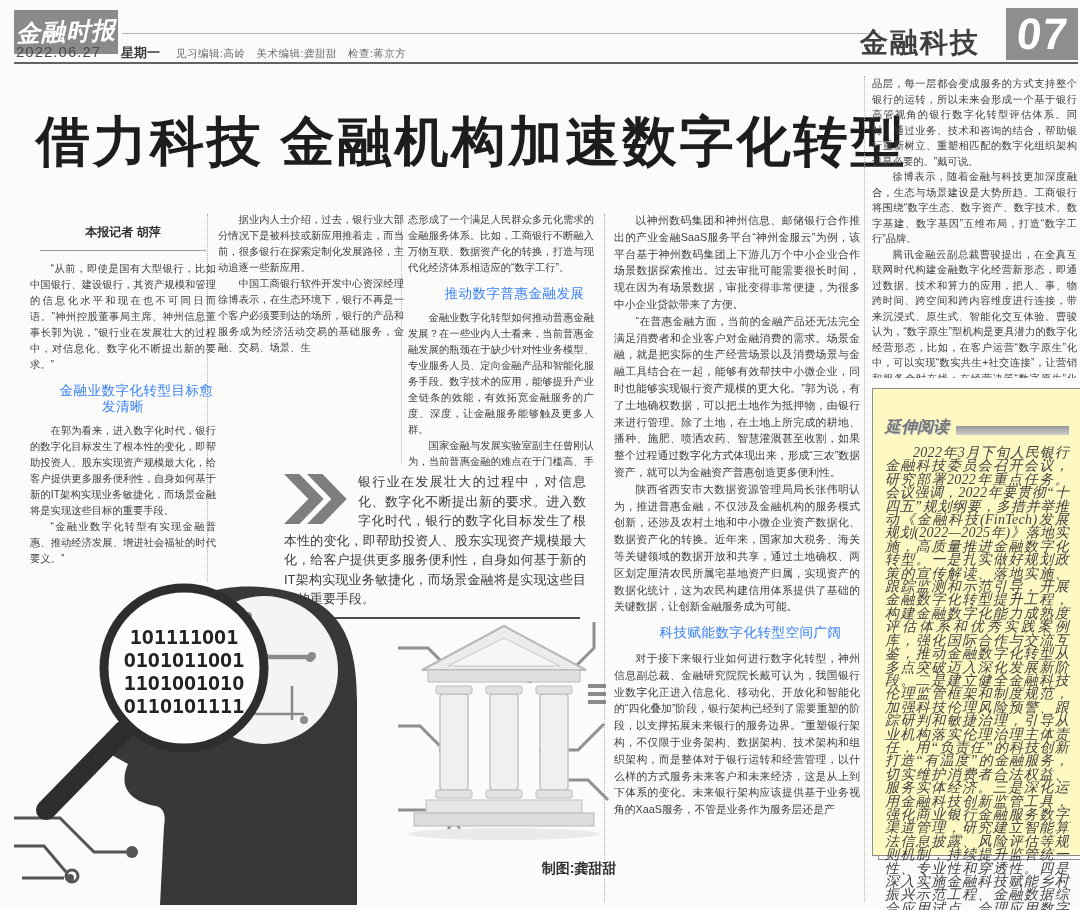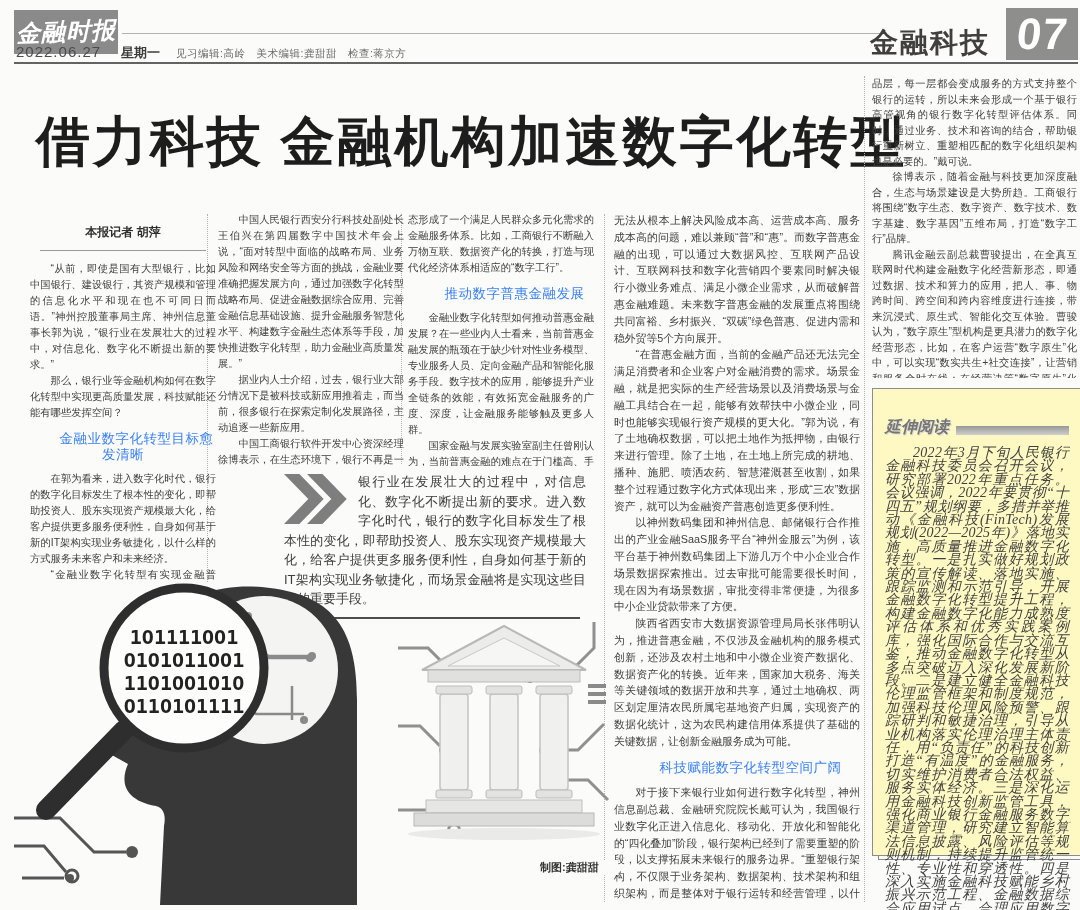--- a/index.html
+++ b/index.html
@@ -23,21 +23,21 @@
     font-style:italic; font-weight:bold; font-size:24px; color:#fff;
     letter-spacing:1px; transform:rotate(-2deg);
   }
   .rule-thin { position:absolute; left:122px; top:33px; width:758px; height:1px; background:#b3b3b3; }
   .rule-dark { position:absolute; left:14px; top:62px; width:1064px; height:2px; background:#636363; }
   .dateline { position:absolute; left:16px; top:43px; display:flex; align-items:baseline; }
   .dateline .date { font-size:15px; color:#4c4c4c; letter-spacing:1px; }
   .dateline .weekday { font-size:13px; font-weight:bold; color:#3c3c3c; margin-left:20px; }
   .dateline .editors { font-size:10.5px; color:#6b6b6b; margin-left:16px; letter-spacing:0.5px; }
   .section-title {
-    position:absolute; left:860px; top:24px; width:140px; text-align:center;
+    position:absolute; left:860px; top:24px; width:140px; text-align:left;
     font-size:28px; font-weight:bold; color:#413f3e; letter-spacing:2px;
   }
   .pagenum-box {
     position:absolute; left:1006px; top:8px; width:72px; height:52px;
     background:#8e8e8c; display:flex; align-items:center; justify-content:center;
   }
   .pagenum-box span {
     color:#fff; font-size:44px; font-weight:800; line-height:1;
     transform:skewX(-6deg); letter-spacing:1px;
   }
@@ -77,22 +77,22 @@
   .quote .chev { float:left; margin:2px 10px 2px 0; }
   .quote .qtext {
     font-size:13px; line-height:19.5px; color:#3d3d3d; font-weight:500;
     text-align:justify; word-break:break-all;
   }
   .quote .qrule { margin:8px 0 0 28px; width:268px; border-top:2.5px solid #4d4d4d; }
   
   .illo1 { position:absolute; left:12px; top:560px; width:390px; height:345px; }
   .illo2 { position:absolute; left:398px; top:614px; width:212px; height:238px; }
   .illo-credit {
-    position:absolute; left:540px; top:860px; width:78px; text-align:left;
-    font-size:11px; font-weight:bold; color:#333; background:#fbfbfa;
+    position:absolute; left:540px; top:860px; width:78px; text-align:center;
+    font-size:14px; font-weight:bold; color:#333; background:#fbfbfa;
   }
   
   .sbox {
     position:absolute; left:872px; top:388px; width:210px; height:468px;
     border:1px solid #8c8c8c; background:#fef9c3; padding:28px 12px 8px;
     box-shadow:5px 5px 0 -2px #fbfbfa, 5px 5px 0 -1px #8c8c8c;
   }
   .sb-head { display:flex; align-items:flex-end; margin-bottom:8px; }
   .sb-title {
     font-family:"Liberation Serif","DejaVu Serif",serif; font-style:italic; font-weight:bold;
@@ -133,43 +133,40 @@
   <h1 class="headline">借力科技 金融机构加速数字化转型</h1>
 
   <div class="vdiv vd1"></div>
   <div class="vdiv vd2"></div>
   <div class="vdiv vd3"></div>
   <div class="vdiv vd4"></div>
 
   <div class="col col1">
     <div class="byline">本报记者 胡萍</div>
     <p>“从前，即使是国有大型银行，比如中国银行、建设银行，其资产规模和管理的信息化水平和现在也不可同日而语。”神州控股董事局主席、神州信息董事长郭为说，“银行业在发展壮大的过程中，对信息化、数字化不断提出新的要求。”</p>
-    <p>那么，银行业等金融机构如何在数字化转型中实现更高质量发展，科技赋能还能有哪些发挥空间？</p>
     <p class="subhead">金融业数字化转型目标愈发清晰</p>
-    <p>在郭为看来，进入数字化时代，银行的数字化目标发生了根本性的变化，即帮助投资人、股东实现资产规模最大化，给客户提供更多服务便利性，自身如何基于新的IT架构实现业务敏捷化，以什么样的方式服务未来客户和未来经济。</p>
+    <p>在郭为看来，进入数字化时代，银行的数字化目标发生了根本性的变化，即帮助投资人、股东实现资产规模最大化，给客户提供更多服务便利性，自身如何基于新的IT架构实现业务敏捷化，而场景金融将是实现这些目标的重要手段。</p>
     <p>“金融业数字化转型有实现金融普惠、推动经济发展、增进社会福祉的时代要义。”</p>
   </div>
 
   <div class="col col2">
-    <p>中国人民银行西安分行科技处副处长王伯兴在第四届数字中国技术年会上说，“面对转型中面临的战略布局、业务风险和网络安全等方面的挑战，金融业要准确把握发展方向，通过加强数字化转型战略布局、促进金融数据综合应用、完善金融信息基础设施、提升金融服务智慧化水平、构建数字金融生态体系等手段，加快推进数字化转型，助力金融业高质量发展。”</p>
     <p>据业内人士介绍，过去，银行业大部分情况下是被科技或新应用推着走，而当前，很多银行在探索定制化发展路径，主动追逐一些新应用。</p>
     <p>中国工商银行软件开发中心资深经理徐博表示，在生态环境下，银行不再是一个客户必须要到达的场所，银行的产品和服务成为经济活动交易的基础服务，金融、交易、场景、生</p>
   </div>
 
   <div class="col col3">
     <p class="cont">态形成了一个满足人民群众多元化需求的金融服务体系。比如，工商银行不断融入万物互联、数据资产化的转换，打造与现代化经济体系相适应的“数字工行”。</p>
     <p class="subhead">推动数字普惠金融发展</p>
     <p>金融业数字化转型如何推动普惠金融发展？在一些业内人士看来，当前普惠金融发展的瓶颈在于缺少针对性业务模型、专业服务人员、定向金融产品和智能化服务手段。数字技术的应用，能够提升产业全链条的效能，有效拓宽金融服务的广度、深度，让金融服务能够触及更多人群。</p>
     <p>国家金融与发展实验室副主任曾刚认为，当前普惠金融的难点在于门槛高、手续繁、周期长、效率低、审批严、条件多，传统产品模式</p>
   </div>
 
   <div class="col col4">
-    <p class="cont">无法从根本上解决风险成本高、运营成本高、服务成本高的问题，难以兼顾“普”和“惠”。而数字普惠金融的出现，可以通过大数据风控、互联网产品设计、互联网科技和数字化营销四个要素同时解决银行小微业务难点、满足小微企业需求，从而破解普惠金融难题。未来数字普惠金融的发展重点将围绕共同富裕、乡村振兴、“双碳”绿色普惠、促进内需和稳外贸等5个方向展开。</p>
+    <p>以神州数码集团和神州信息、邮储银行合作推出的产业金融SaaS服务平台“神州金服云”为例，该平台基于神州数码集团上下游几万个中小企业合作场景数据探索推出。过去审批可能需要很长时间，现在因为有场景数据，审批变得非常便捷，为很多中小企业贷款带来了方便。</p>
     <p>“在普惠金融方面，当前的金融产品还无法完全满足消费者和企业客户对金融消费的需求。场景金融，就是把实际的生产经营场景以及消费场景与金融工具结合在一起，能够有效帮扶中小微企业，同时也能够实现银行资产规模的更大化。”郭为说，有了土地确权数据，可以把土地作为抵押物，由银行来进行管理。除了土地，在土地上所完成的耕地、播种、施肥、喷洒农药、智慧灌溉甚至收割，如果整个过程通过数字化方式体现出来，形成“三农”数据资产，就可以为金融资产普惠创造更多便利性。</p>
-    <p>以神州数码集团和神州信息、邮储银行合作推出的产业金融SaaS服务平台“神州金服云”为例，该平台基于神州数码集团上下游几万个中小企业合作场景数据探索推出。过去审批可能需要很长时间，现在因为有场景数据，审批变得非常便捷，为很多中小企业贷款带来了方便。</p>
     <p>陕西省西安市大数据资源管理局局长张伟明认为，推进普惠金融，不仅涉及金融机构的服务模式创新，还涉及农村土地和中小微企业资产数据化、数据资产化的转换。近年来，国家加大税务、海关等关键领域的数据开放和共享，通过土地确权、两区划定厘清农民所属宅基地资产归属，实现资产的数据化统计，这为农民构建信用体系提供了基础的关键数据，让创新金融服务成为可能。</p>
     <p class="subhead">科技赋能数字化转型空间广阔</p>
     <p>对于接下来银行业如何进行数字化转型，神州信息副总裁、金融研究院院长戴可认为，我国银行业数字化正进入信息化、移动化、开放化和智能化的“四化叠加”阶段，银行架构已经到了需要重塑的阶段，以支撑拓展未来银行的服务边界。“重塑银行架构，不仅限于业务架构、数据架构、技术架构和组织架构，而是整体对于银行运转和经营管理，以什么样的方式服务未来客户和未来经济，这是从上到下体系的变化。未来银行架构应该提供基于业务视角的XaaS服务，不管是业务作为服务层还是产</p>
   </div>
 
   <div class="col col5">
     <p class="cont">品层，每一层都会变成服务的方式支持整个银行的运转，所以未来会形成一个基于银行高管视角的银行数字化转型评估体系。同时，通过业务、技术和咨询的结合，帮助银行重新树立、重塑相匹配的数字化组织架构也是必要的。”戴可说。</p>
     <p>徐博表示，随着金融与科技更加深度融合，生态与场景建设是大势所趋。工商银行将围绕“数字生态、数字资产、数字技术、数字基建、数字基因”五维布局，打造“数字工行”品牌。</p>
     <p>腾讯金融云副总裁曹骏提出，在全真互联网时代构建金融数字化经营新形态，即通过数据、技术和算力的应用，把人、事、物跨时间、跨空间和跨内容维度进行连接，带来沉浸式、原生式、智能化交互体验。曹骏认为，“数字原生”型机构是更具潜力的数字化经营形态，比如，在客户运营“数字原生”化中，可以实现“数实共生+社交连接”，让营销和服务全时在线；在经营决策“数字原生”化中，能够激发数据要素动能，从“业务数据化”转型为“数据业务化”。</p>
   </div>

